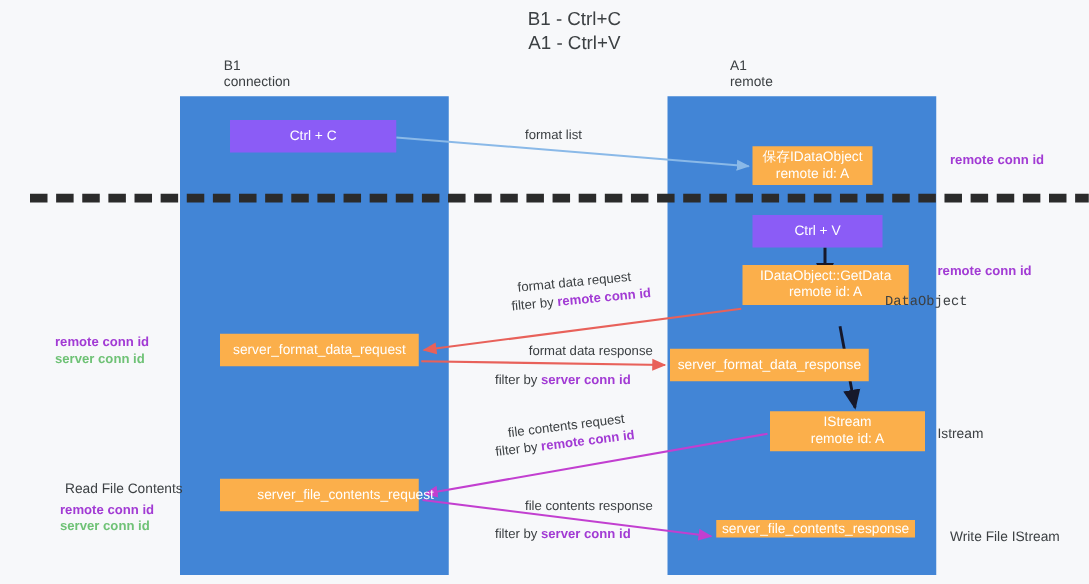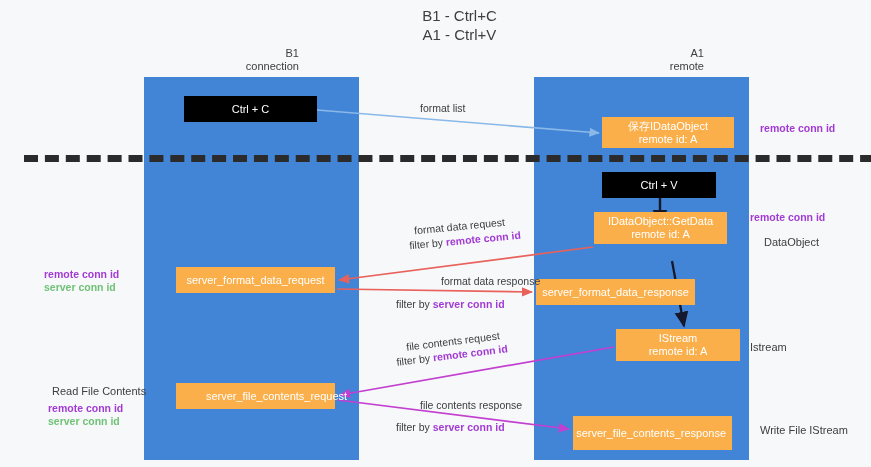--- a/index.html
+++ b/index.html
@@ -5,73 +5,73 @@
   html,body{margin:0;padding:0;background:#f7f8fa;}
   body{width:871px;height:467px;position:relative;overflow:hidden;
        font-family:"Liberation Sans","DejaVu Sans",sans-serif;color:#3c4043;}
   #stage{position:absolute;inset:0;width:871px;height:467px;margin-left:24px;}
   .abs{position:absolute;}
 
   
   #title{left:0;top:6px;width:871px;text-align:center;font-size:15px;line-height:19px;color:#3c4043;}
 
   
-  .colhead{font-size:11px;line-height:13px;text-align:right;color:#3c4043;}
+  .colhead{font-size:11px;line-height:13px;text-align:left;color:#3c4043;}
   #colhead-b1{left:155px;top:47px;width:120px;}
   #colhead-a1{left:560px;top:47px;width:120px;}
 
   
   .lane{background:#4285d6;}
   #lane-b1{left:120px;top:77px;width:215px;height:383px;}
   #lane-a1{left:510px;top:77px;width:215px;height:383px;}
 
   
   #divider{left:0;top:155px;width:871px;height:0;border-top:7px dashed #2b2b2b;}
 
   
   .node{position:absolute;box-sizing:border-box;display:flex;flex-direction:column;
         align-items:center;justify-content:center;text-align:center;
         font-size:11px;line-height:13px;color:#ffffff;padding:3px 6px;}
-  .green{background:#000000;}
+  .green{background:#8b5cf6;}
   .orange{background:#fbaf4b;}
   .node .l2{font-size:11px;line-height:13px;}
 
   #n-ctrlc{left:160px;top:96px;width:133px;height:26px;}
-  #n-save{left:578px;top:117px;width:132px;height:31px;}
-  #n-ctrlv{left:578px;top:172px;width:114px;height:26px;}
+  #n-save{left:578px;top:117px;width:96px;height:31px;}
+  #n-ctrlv{left:578px;top:172px;width:104px;height:26px;}
   #n-getdata{left:570px;top:212px;width:133px;height:32px;}
   #n-sfdreq{left:152px;top:267px;width:159px;height:26px;}
   #n-sfdres{left:512px;top:279px;width:159px;height:26px;}
   #n-istream{left:592px;top:329px;width:124px;height:32px;}
   #n-sfcreq{left:152px;top:383px;width:159px;height:26px;padding-left:48px;}
-  #n-sfcres{left:549px;top:416px;width:159px;height:34px;align-items:flex-end;}
+  #n-sfcres{left:549px;top:416px;width:159px;height:14px;}
 
   
   .ann{position:absolute;font-size:10.5px;line-height:13px;font-weight:bold;}
   .purple{color:#a23bd4;}
   .greenT{color:#6fc276;}
   .plain{color:#3c4043;font-weight:normal;font-size:11px;}
 
   #ann-rci-1{left:736px;top:122px;}
   #ann-rci-2{left:726px;top:211px;}
-  #ann-dataobject{left:740px;top:236px;}
+  #ann-dataobject{left:684px;top:236px;font-family:Liberation Mono, monospace;}
   #ann-istream-lbl{left:726px;top:341px;}
   #ann-write{left:736px;top:424px;}
   #ann-left-1{left:20px;top:268px;}
   #ann-read{left:28px;top:385px;}
   #ann-left-2{left:24px;top:402px;}
 
   
   .elabel{position:absolute;font-size:10.5px;line-height:14px;color:#3c4043;white-space:nowrap;}
   .elabel b{font-weight:bold;}
 
   #el-formatlist{left:396px;top:101px;}
   #el-fdreq1{left:390px;top:219px;transform:rotate(-5.5deg);}
   #el-fdreq2{left:385px;top:233px;transform:rotate(-5.5deg);}
-  #el-fdres1{left:417px;top:274px;}
+  #el-fdres1{left:399px;top:274px;}
   #el-fdres2{left:372px;top:297px;}
   #el-fcreq1{left:382px;top:334px;transform:rotate(-7deg);}
   #el-fcreq2{left:372px;top:348px;transform:rotate(-7deg);}
   #el-fcres1{left:396px;top:398px;}
   #el-fcres2{left:372px;top:420px;}
 
   svg#wires{position:absolute;left:0;top:0;width:871px;height:467px;pointer-events:none;}
 </style>
 </head>
 <body>

